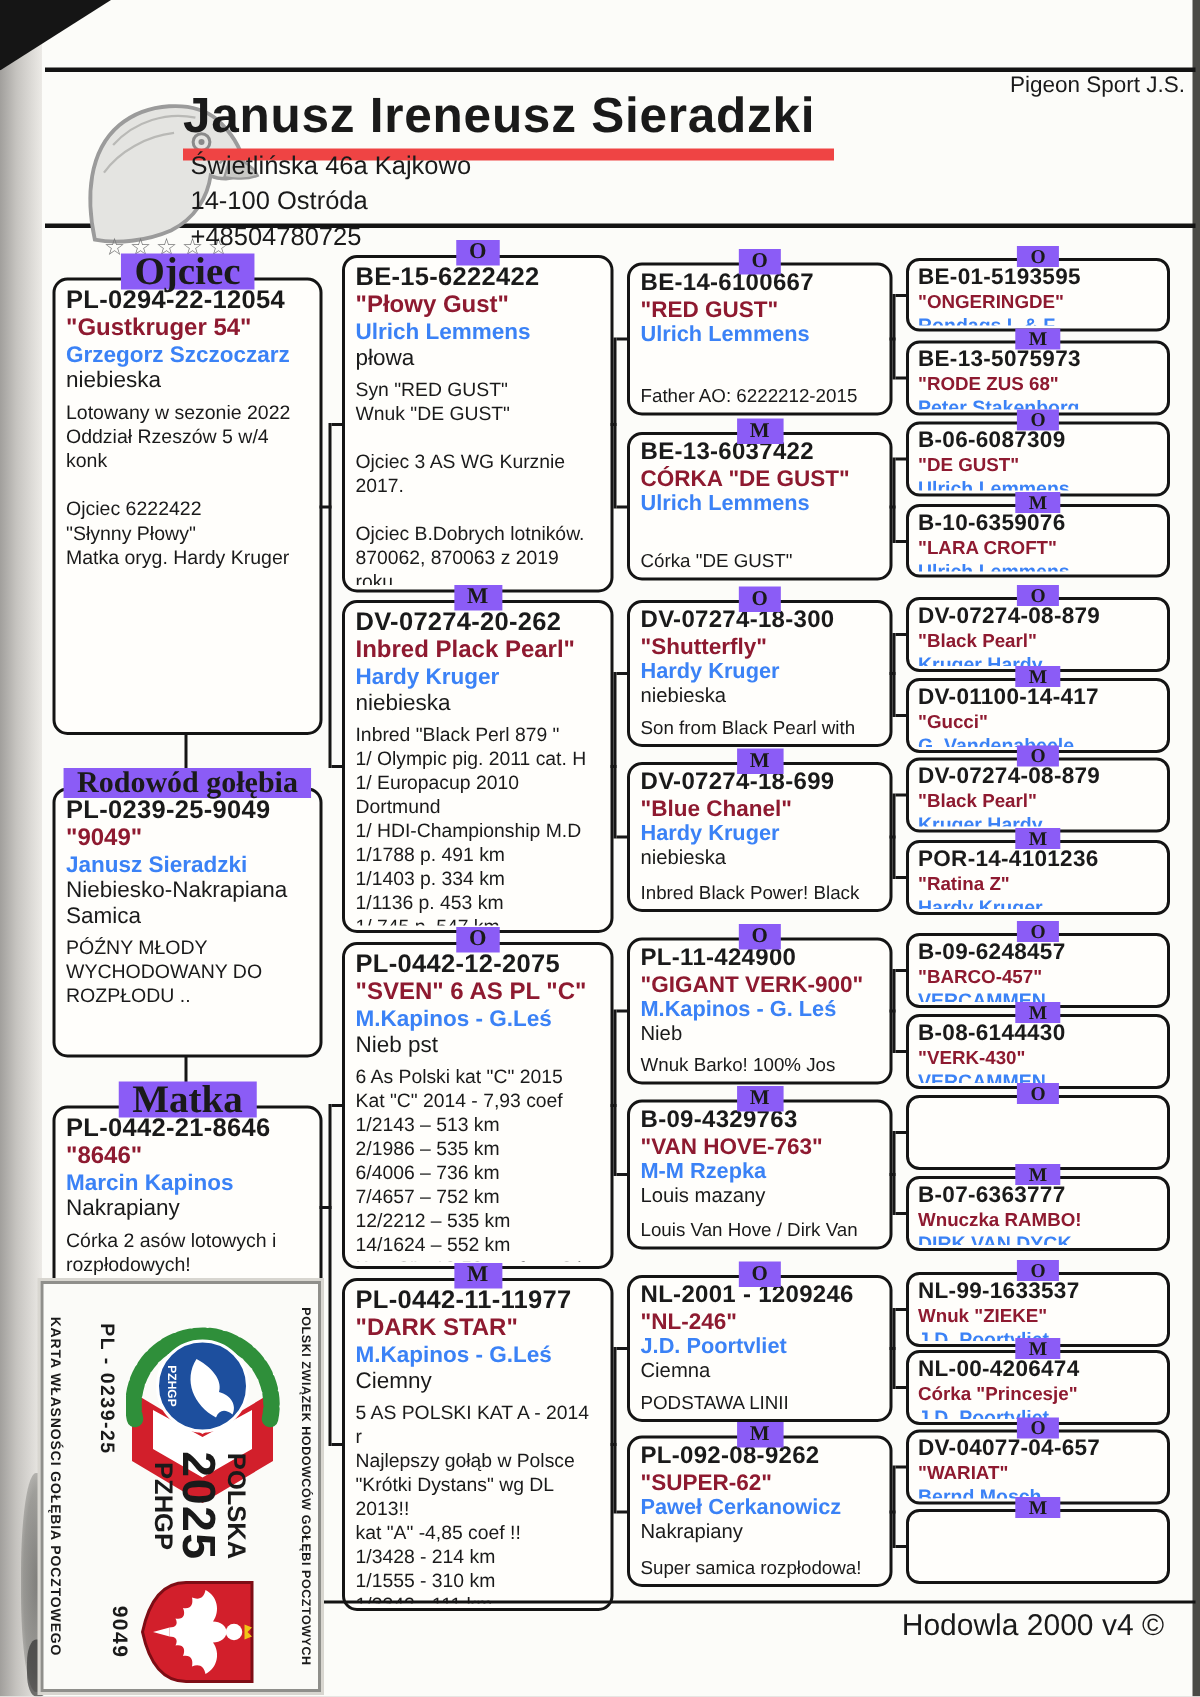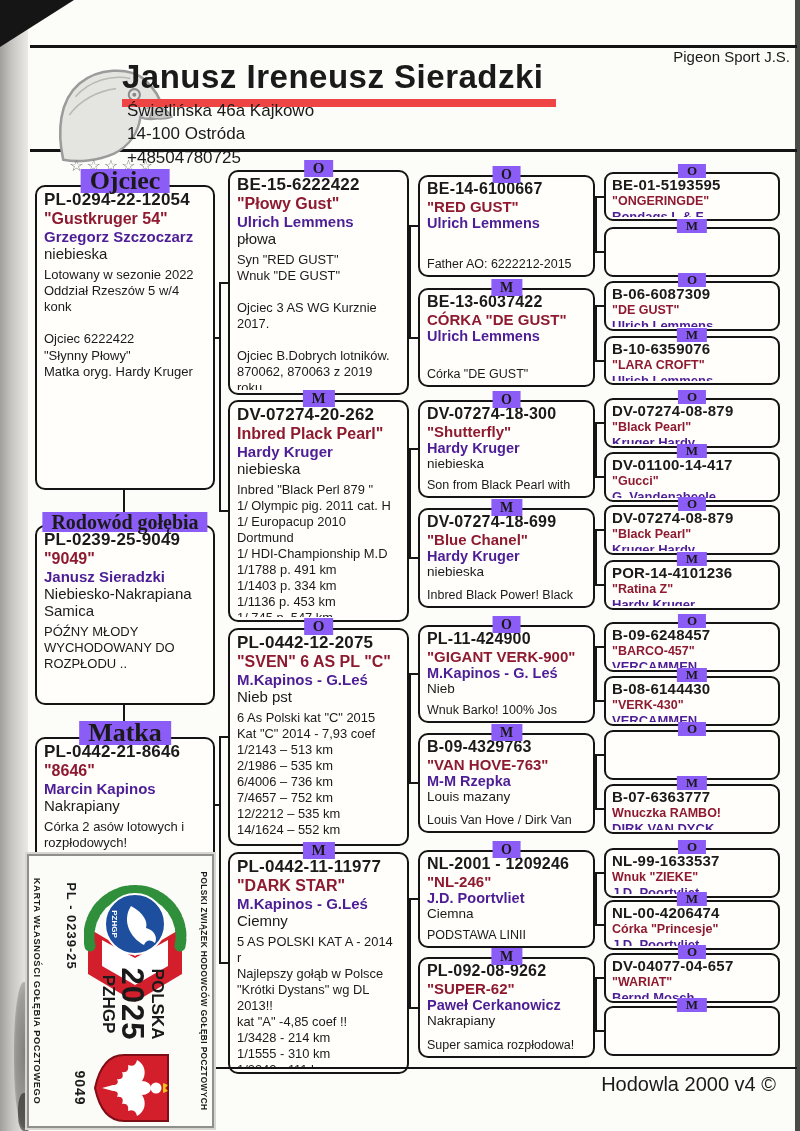--- a/index.html
+++ b/index.html
@@ -33,21 +33,21 @@
         padding:3px 7px;box-sizing:border-box;display:flex;flex-direction:column;overflow:hidden;}
   .blabel{position:absolute;top:-12px;left:50%;transform:translateX(-50%);background:#8b5cf6;
           padding:0 9px;font-family:"Liberation Serif",serif;font-weight:bold;font-size:15px;
           line-height:17px;white-space:nowrap;z-index:3;}
   .pbox{overflow:visible;}
   .pbox .inner{overflow:hidden;display:flex;flex-direction:column;flex:1;}
   .L .blabel{font-size:26px;top:-18px;line-height:24px;}
   .Md .blabel{font-size:20px;top:-15px;line-height:20px;}
   .ring{font-weight:bold;font-size:17px;letter-spacing:.2px;white-space:nowrap;}
   .pname{font-weight:bold;color:#8e1a30;font-size:16px;white-space:nowrap;}
-  .owner{font-weight:bold;color:#4c1d95;font-size:15px;white-space:nowrap;}
+  .owner{font-weight:bold;color:#3b82f6;font-size:15px;white-space:nowrap;}
   .desc{font-size:15px;white-space:pre-line;}
   .notes{font-size:13px;line-height:1.24;white-space:pre-line;margin-top:5px;}
   .c2 .notes{font-size:12.9px;}
   .c3 .ring{font-size:16px;}
   .c3 .pname{font-size:15px;}
   .c3 .owner{font-size:14.5px;}
   .c3 .desc{font-size:13.5px;}
   .c3 .notes{font-size:12.5px;margin-top:auto;}
   .c4 .ring{font-size:15px;line-height:1.2;}
   .c4 .pname{font-size:12.5px;line-height:1.2;}
@@ -313,20 +313,26 @@
       <span class="blabel">O</span>
       <div class="inner">
         <div class="ring">BE-01-5193595</div>
         <div class="pname">"ONGERINGDE"</div>
         <div class="owner">Rondags L &amp; F</div>
 
       </div>
     </div>
       <div class="pbox c4 S" style="left: 604px; top: 227px; width: 176px; height: 50px;">
       <span class="blabel">M</span>
+      <div class="inner">
+        <div class="ring">BE-13-5075973</div>
+        <div class="pname">"RODE ZUS 68"</div>
+        <div class="owner">Peter Stakenborg</div>
+
+      </div>
     </div>
       <div class="pbox c4 S" style="left: 604px; top: 281px; width: 176px; height: 50px;">
       <span class="blabel">O</span>
       <div class="inner">
         <div class="ring">B-06-6087309</div>
         <div class="pname">"DE GUST"</div>
         <div class="owner">Ulrich Lemmens</div>
 
       </div>
     </div>

